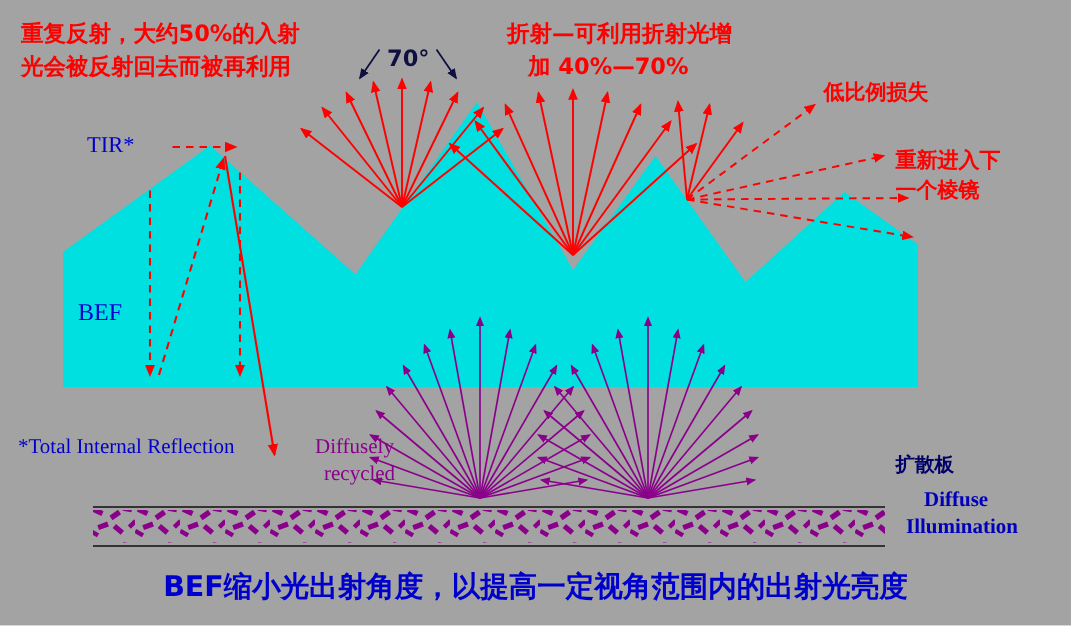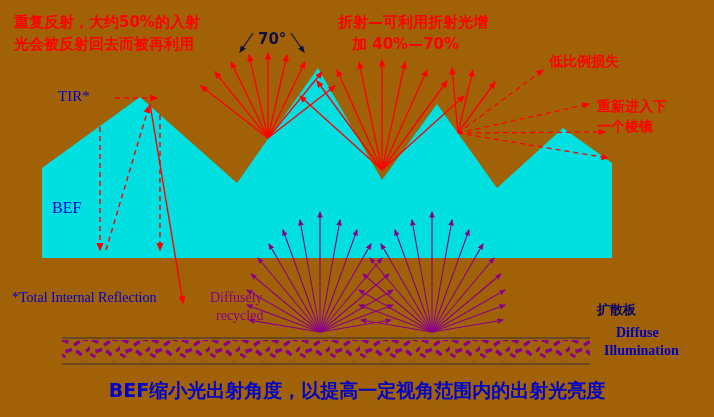--- a/index.html
+++ b/index.html
@@ -1,16 +1,16 @@
 <!DOCTYPE html>
 <html><head>
 <meta charset="utf-8">
 <style>
   html,body{margin:0;padding:0;background:#fff;}
-  .stage{position:relative;width:714px;height:417px;background:#a16207;overflow:hidden;}
+  .stage{position:relative;width:714px;height:417px;background:#a3a3a3;overflow:hidden;}
   svg{display:block;}
   .cn{font-family:"DejaVu Sans",sans-serif;font-weight:bold;}
   .serif{font-family:"Liberation Serif","DejaVu Serif",serif;}
   text{user-select:none;}
 </style>
 </head>
 <body>
 
 <div class="stage">
 <svg width="714" height="417" viewBox="0 0 714 417">

